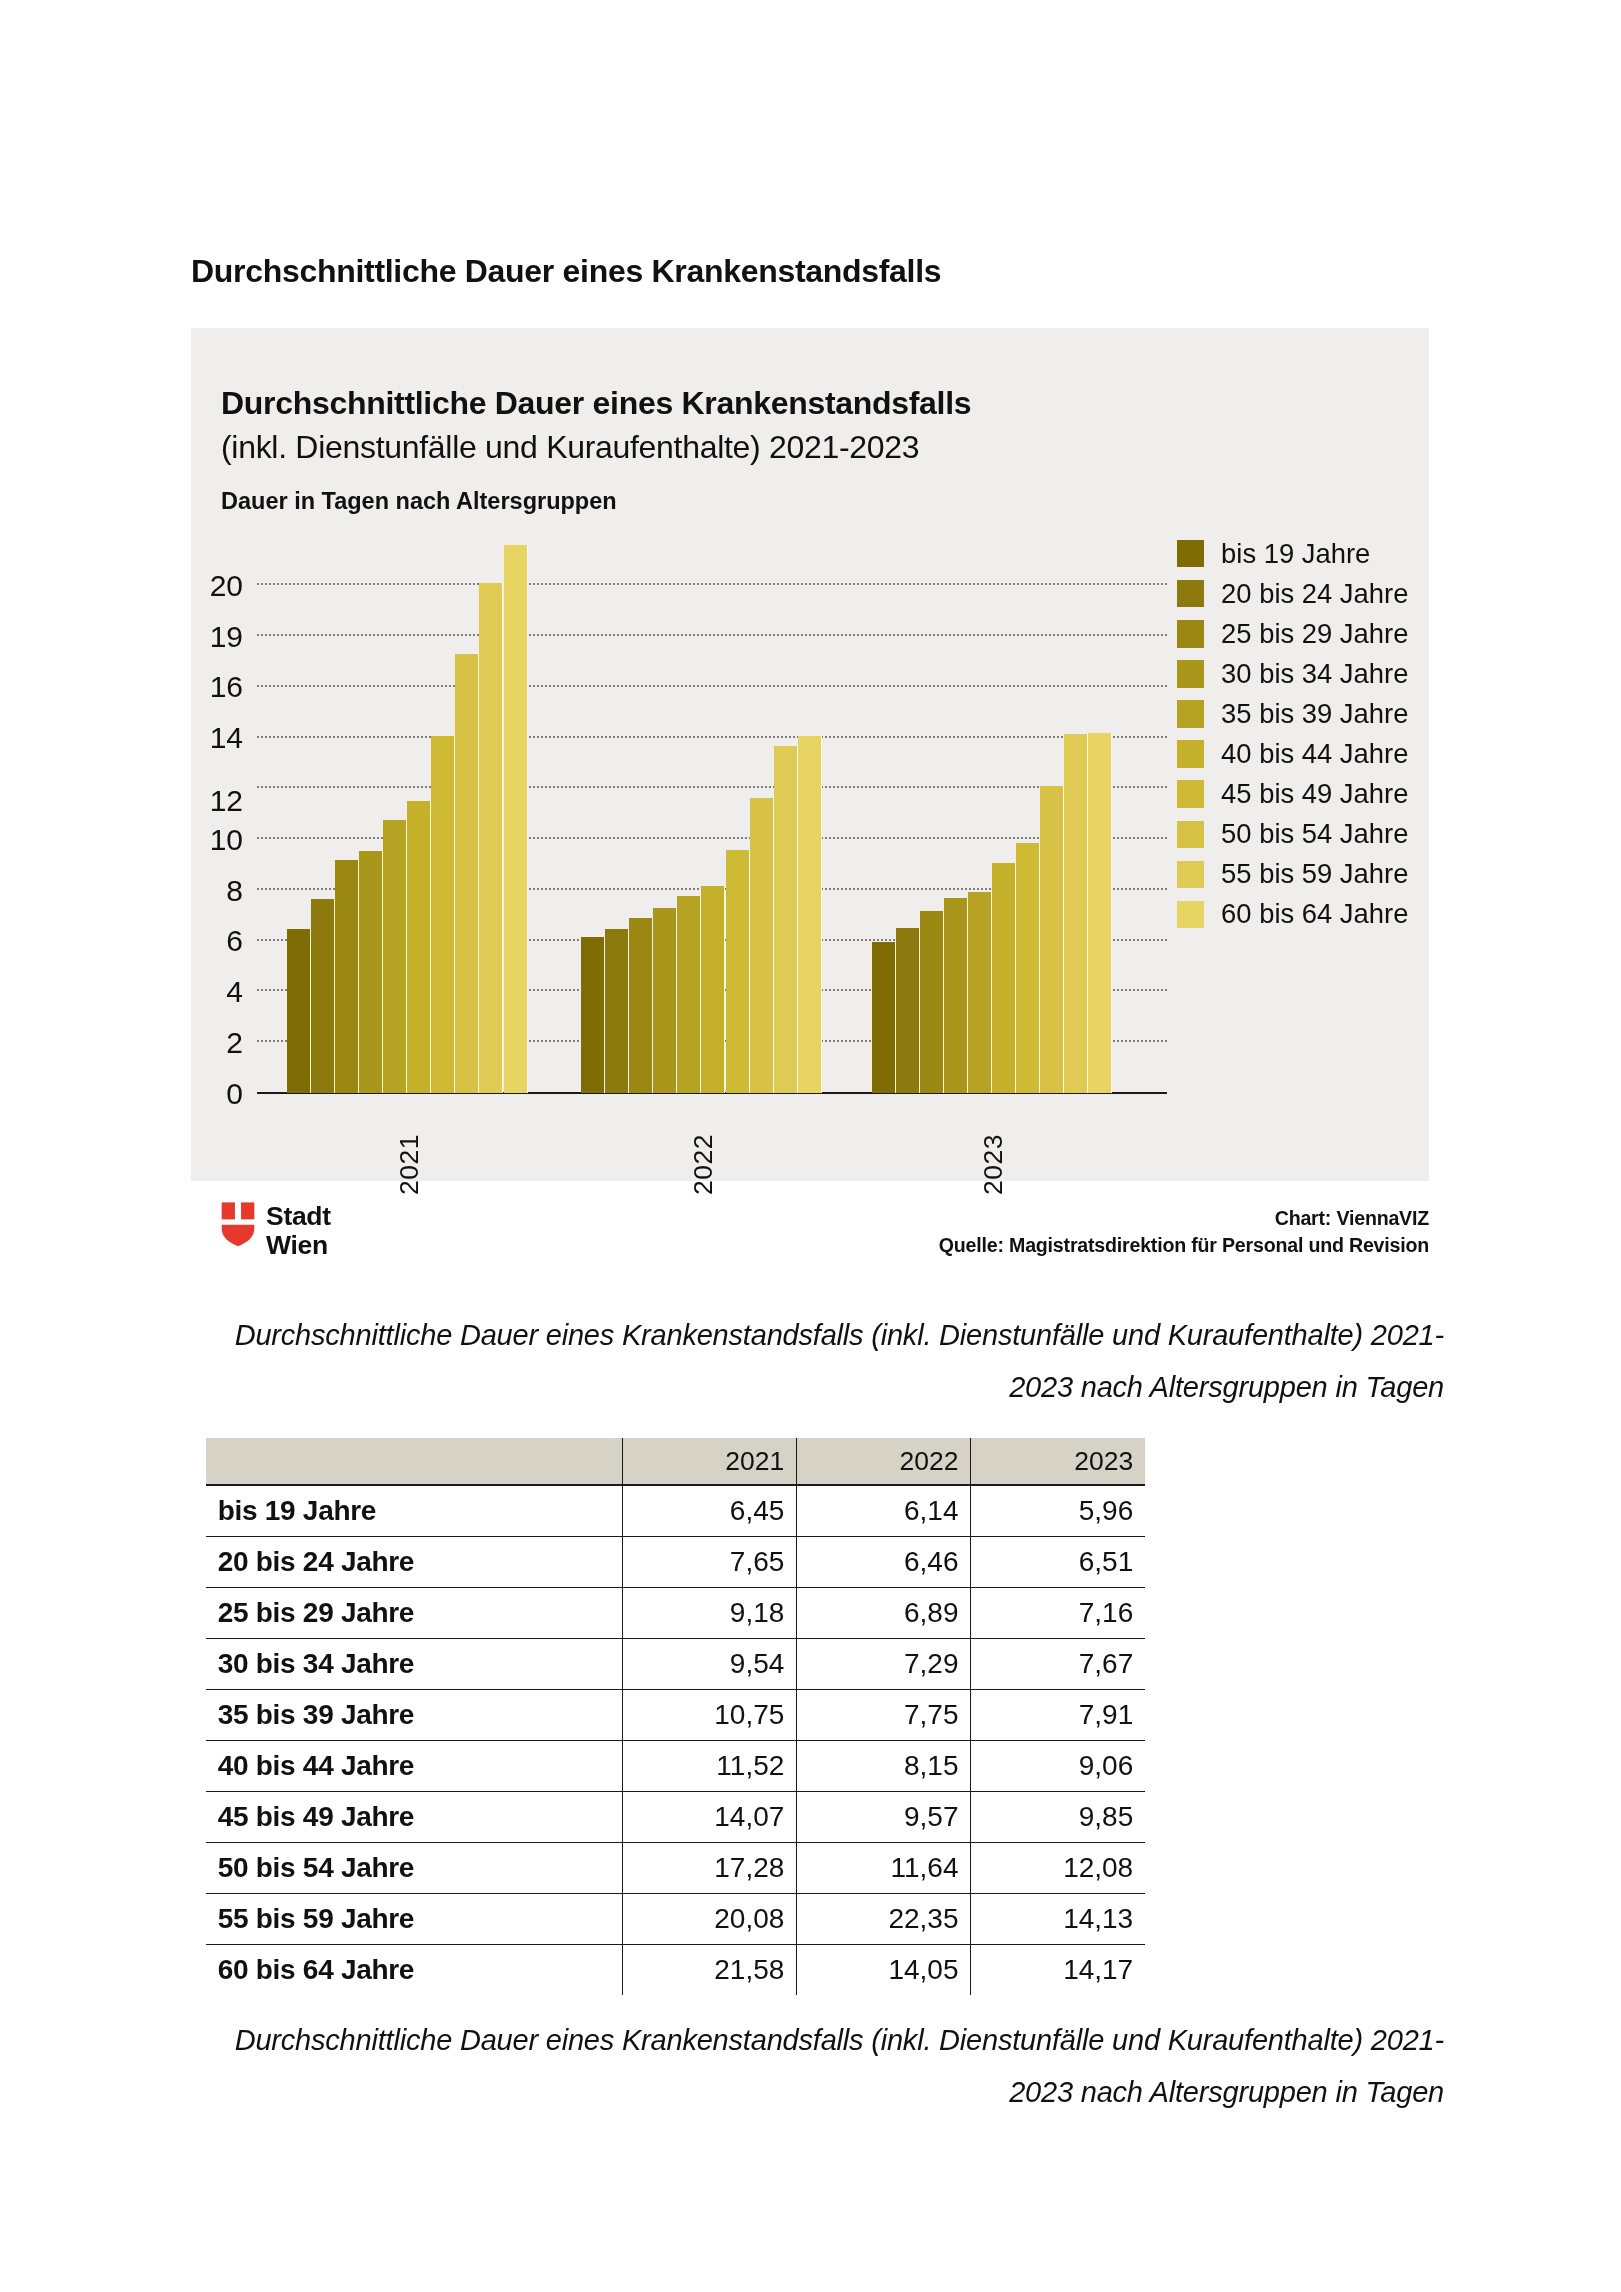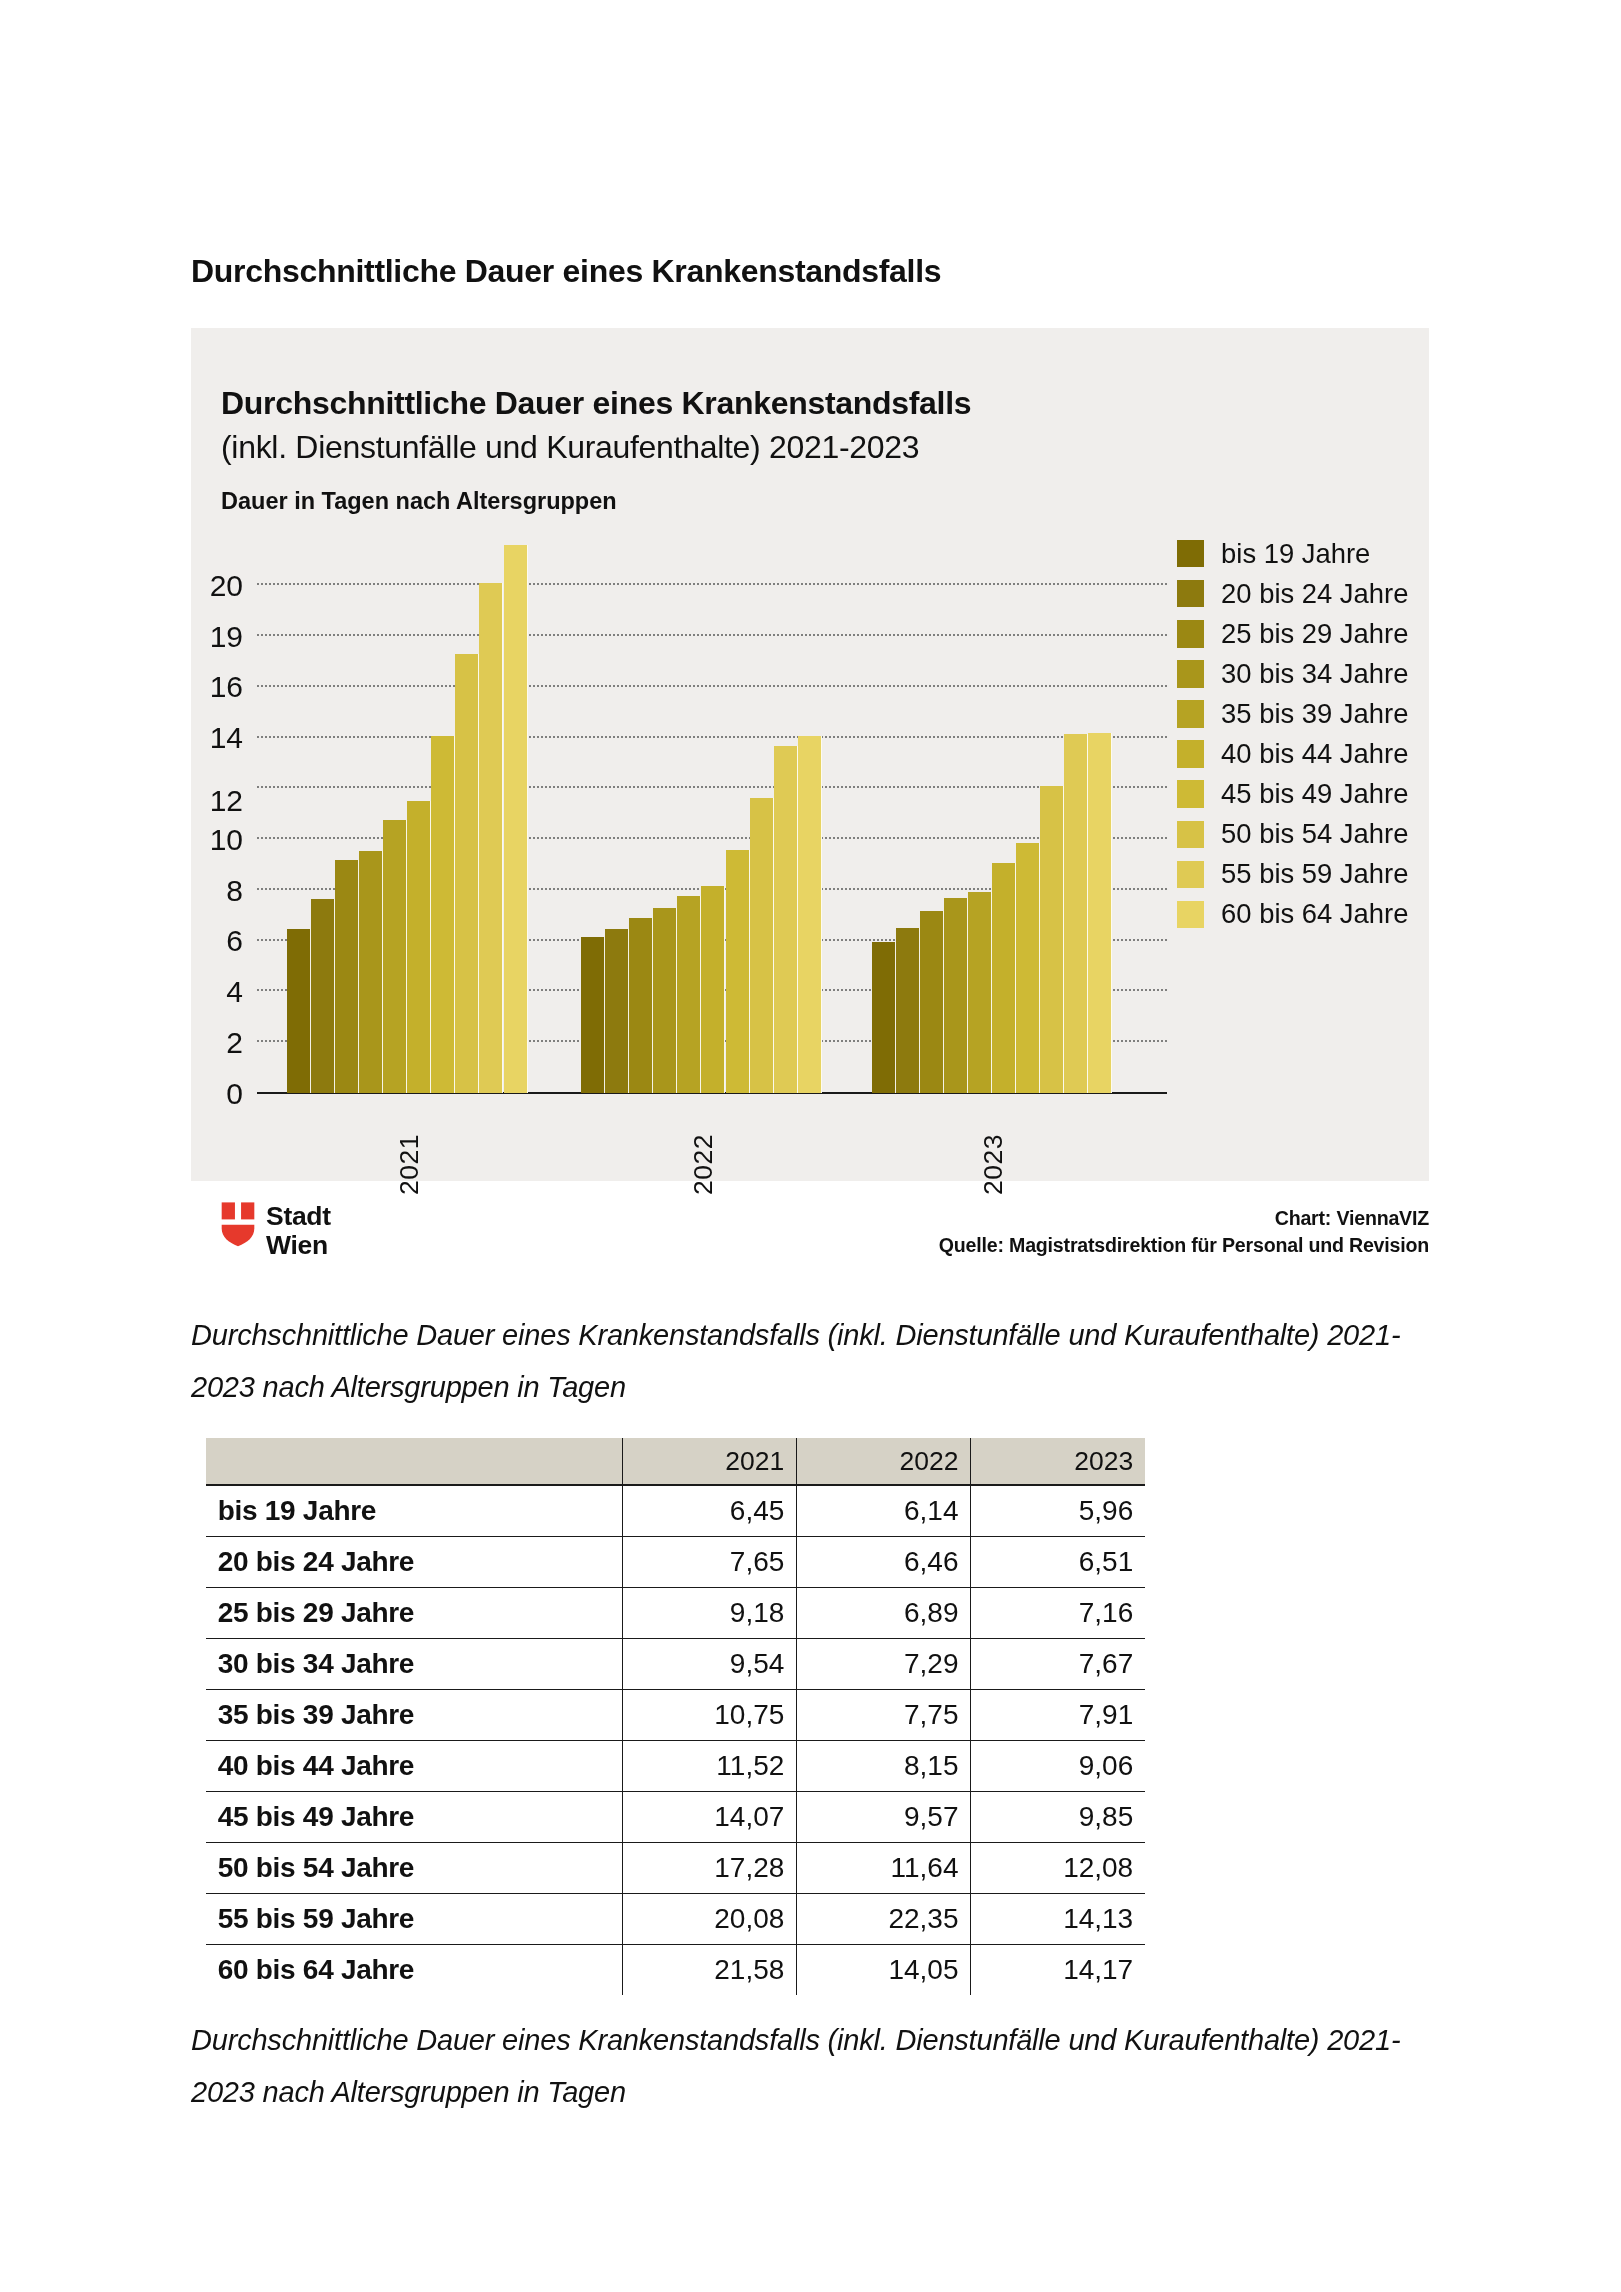--- a/index.html
+++ b/index.html
@@ -61,21 +61,21 @@
   .brand{position:absolute;left:221px;top:1202px;display:flex;}
   .brand-icon{width:34px;height:45px;}
   .brand-text{margin-left:11px;font-size:26.5px;font-weight:bold;line-height:29px;letter-spacing:-0.3px;}
   .credits{
     position:absolute;right:192px;top:1205px;text-align:right;
     font-size:19.6px;font-weight:bold;line-height:27.4px;letter-spacing:-0.2px;
   }
   
   .caption{
     position:absolute;left:191px;width:1253px;margin:0;
-    font-size:29px;font-style:italic;line-height:52px;letter-spacing:-0.2px;
+    font-size:29px;font-style:italic;line-height:52px;letter-spacing:-0.2px;text-align:right;
   }
   .caption-top{top:1309px;}
   .caption-bottom{top:2014px;}
   
   .data-table{
     position:absolute;left:206px;top:1438px;width:939px;
     border-collapse:collapse;table-layout:fixed;
   }
   .data-table col.c-label{width:416px;}
   .data-table col.c-val{width:174px;}

